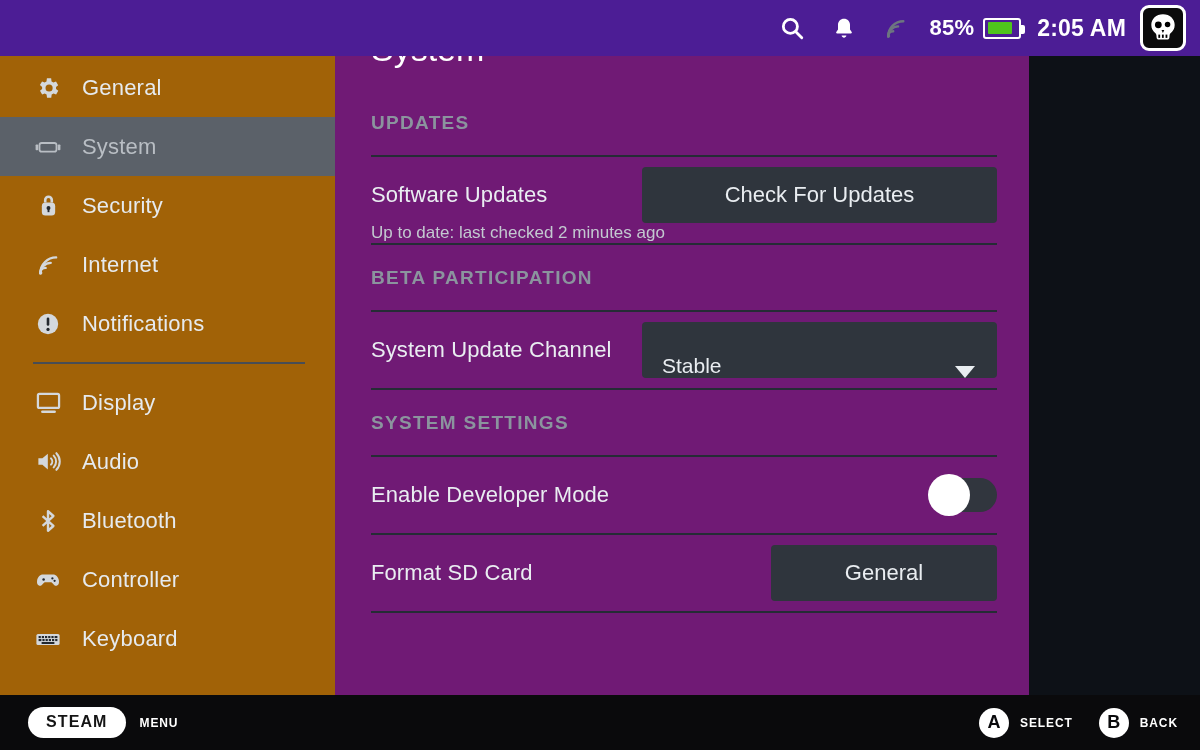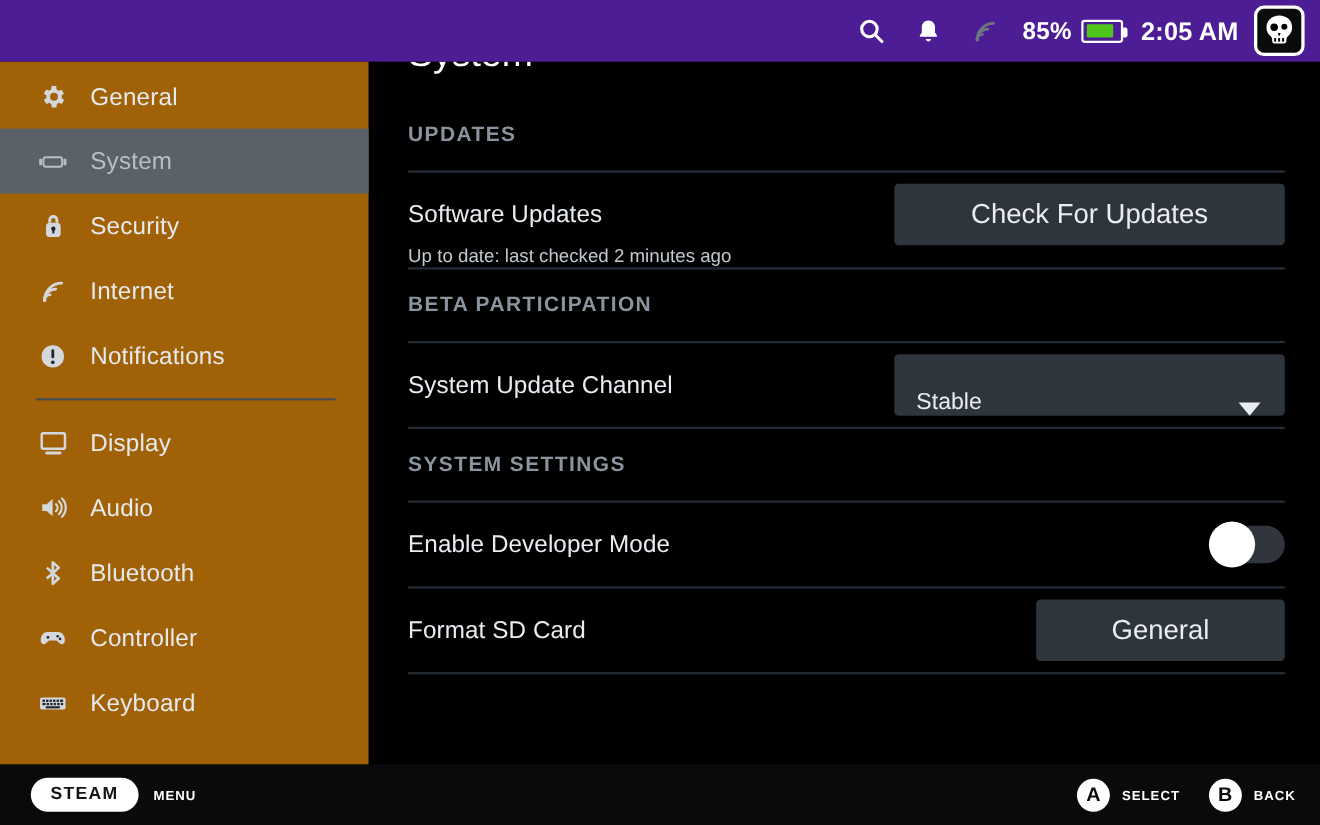--- a/index.html
+++ b/index.html
@@ -142,23 +142,23 @@
     height: 2px;
     background: #474d55;
     margin: 9px 30px 9px 33px;
   }
 
   
   .content {
     position: absolute;
     top: 56px;
     left: 335px;
-    width: 865px;
+    width: 694px;
     height: 639px;
-    background: #000000;
+    background: #701a75;
     overflow: hidden;
   }
   .content-inner { padding: 0 32px 0 36px; }
 
   .clipped-title {
     height: 34px;
     overflow: hidden;
     position: relative;
   }
   .clipped-title span {
@@ -198,21 +198,21 @@
   }
   .sub-note {
     font-size: 17px;
     color: #c3c9d0;
     margin-top: -10px;
   }
 
   .btn {
     background: #2f353d;
     color: #e9edf1;
-    font-size: 25px;
+    font-size: 22px;
     border: none;
     border-radius: 4px;
     height: 56px;
     display: flex;
     align-items: center;
     justify-content: center;
     font-family: "Liberation Sans", sans-serif;
     cursor: pointer;
   }
   .btn-wide { width: 355px; }

